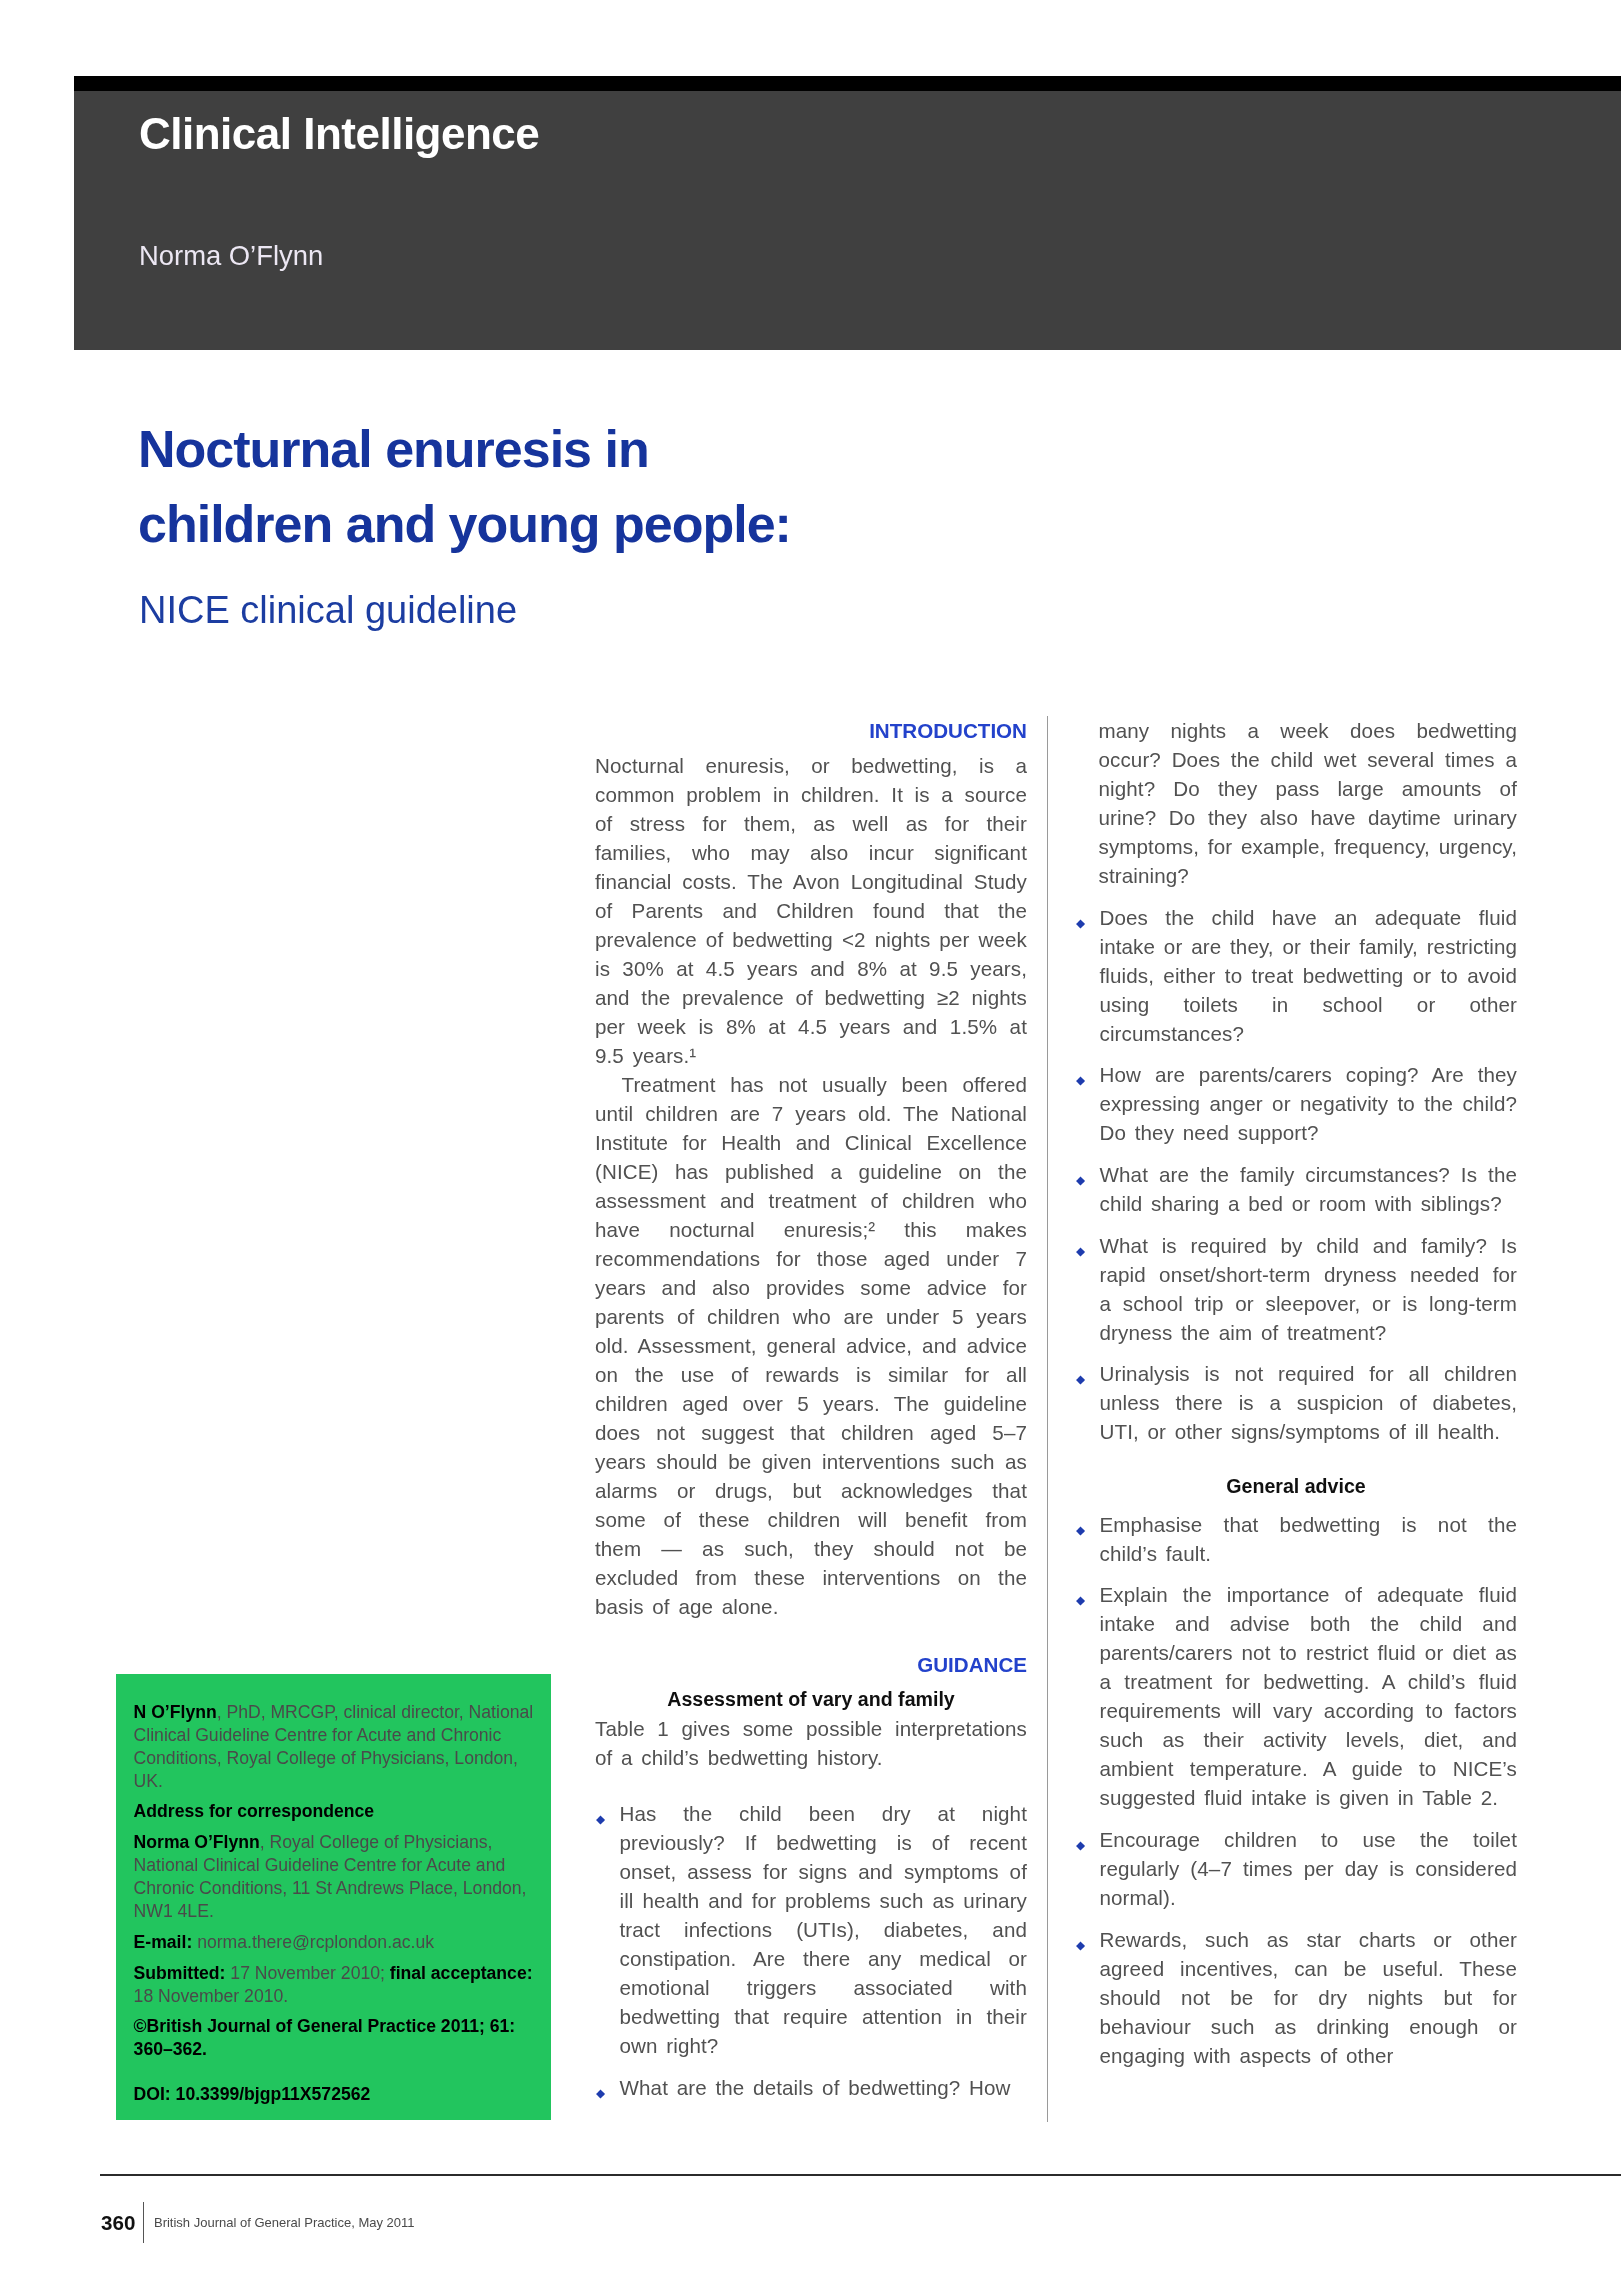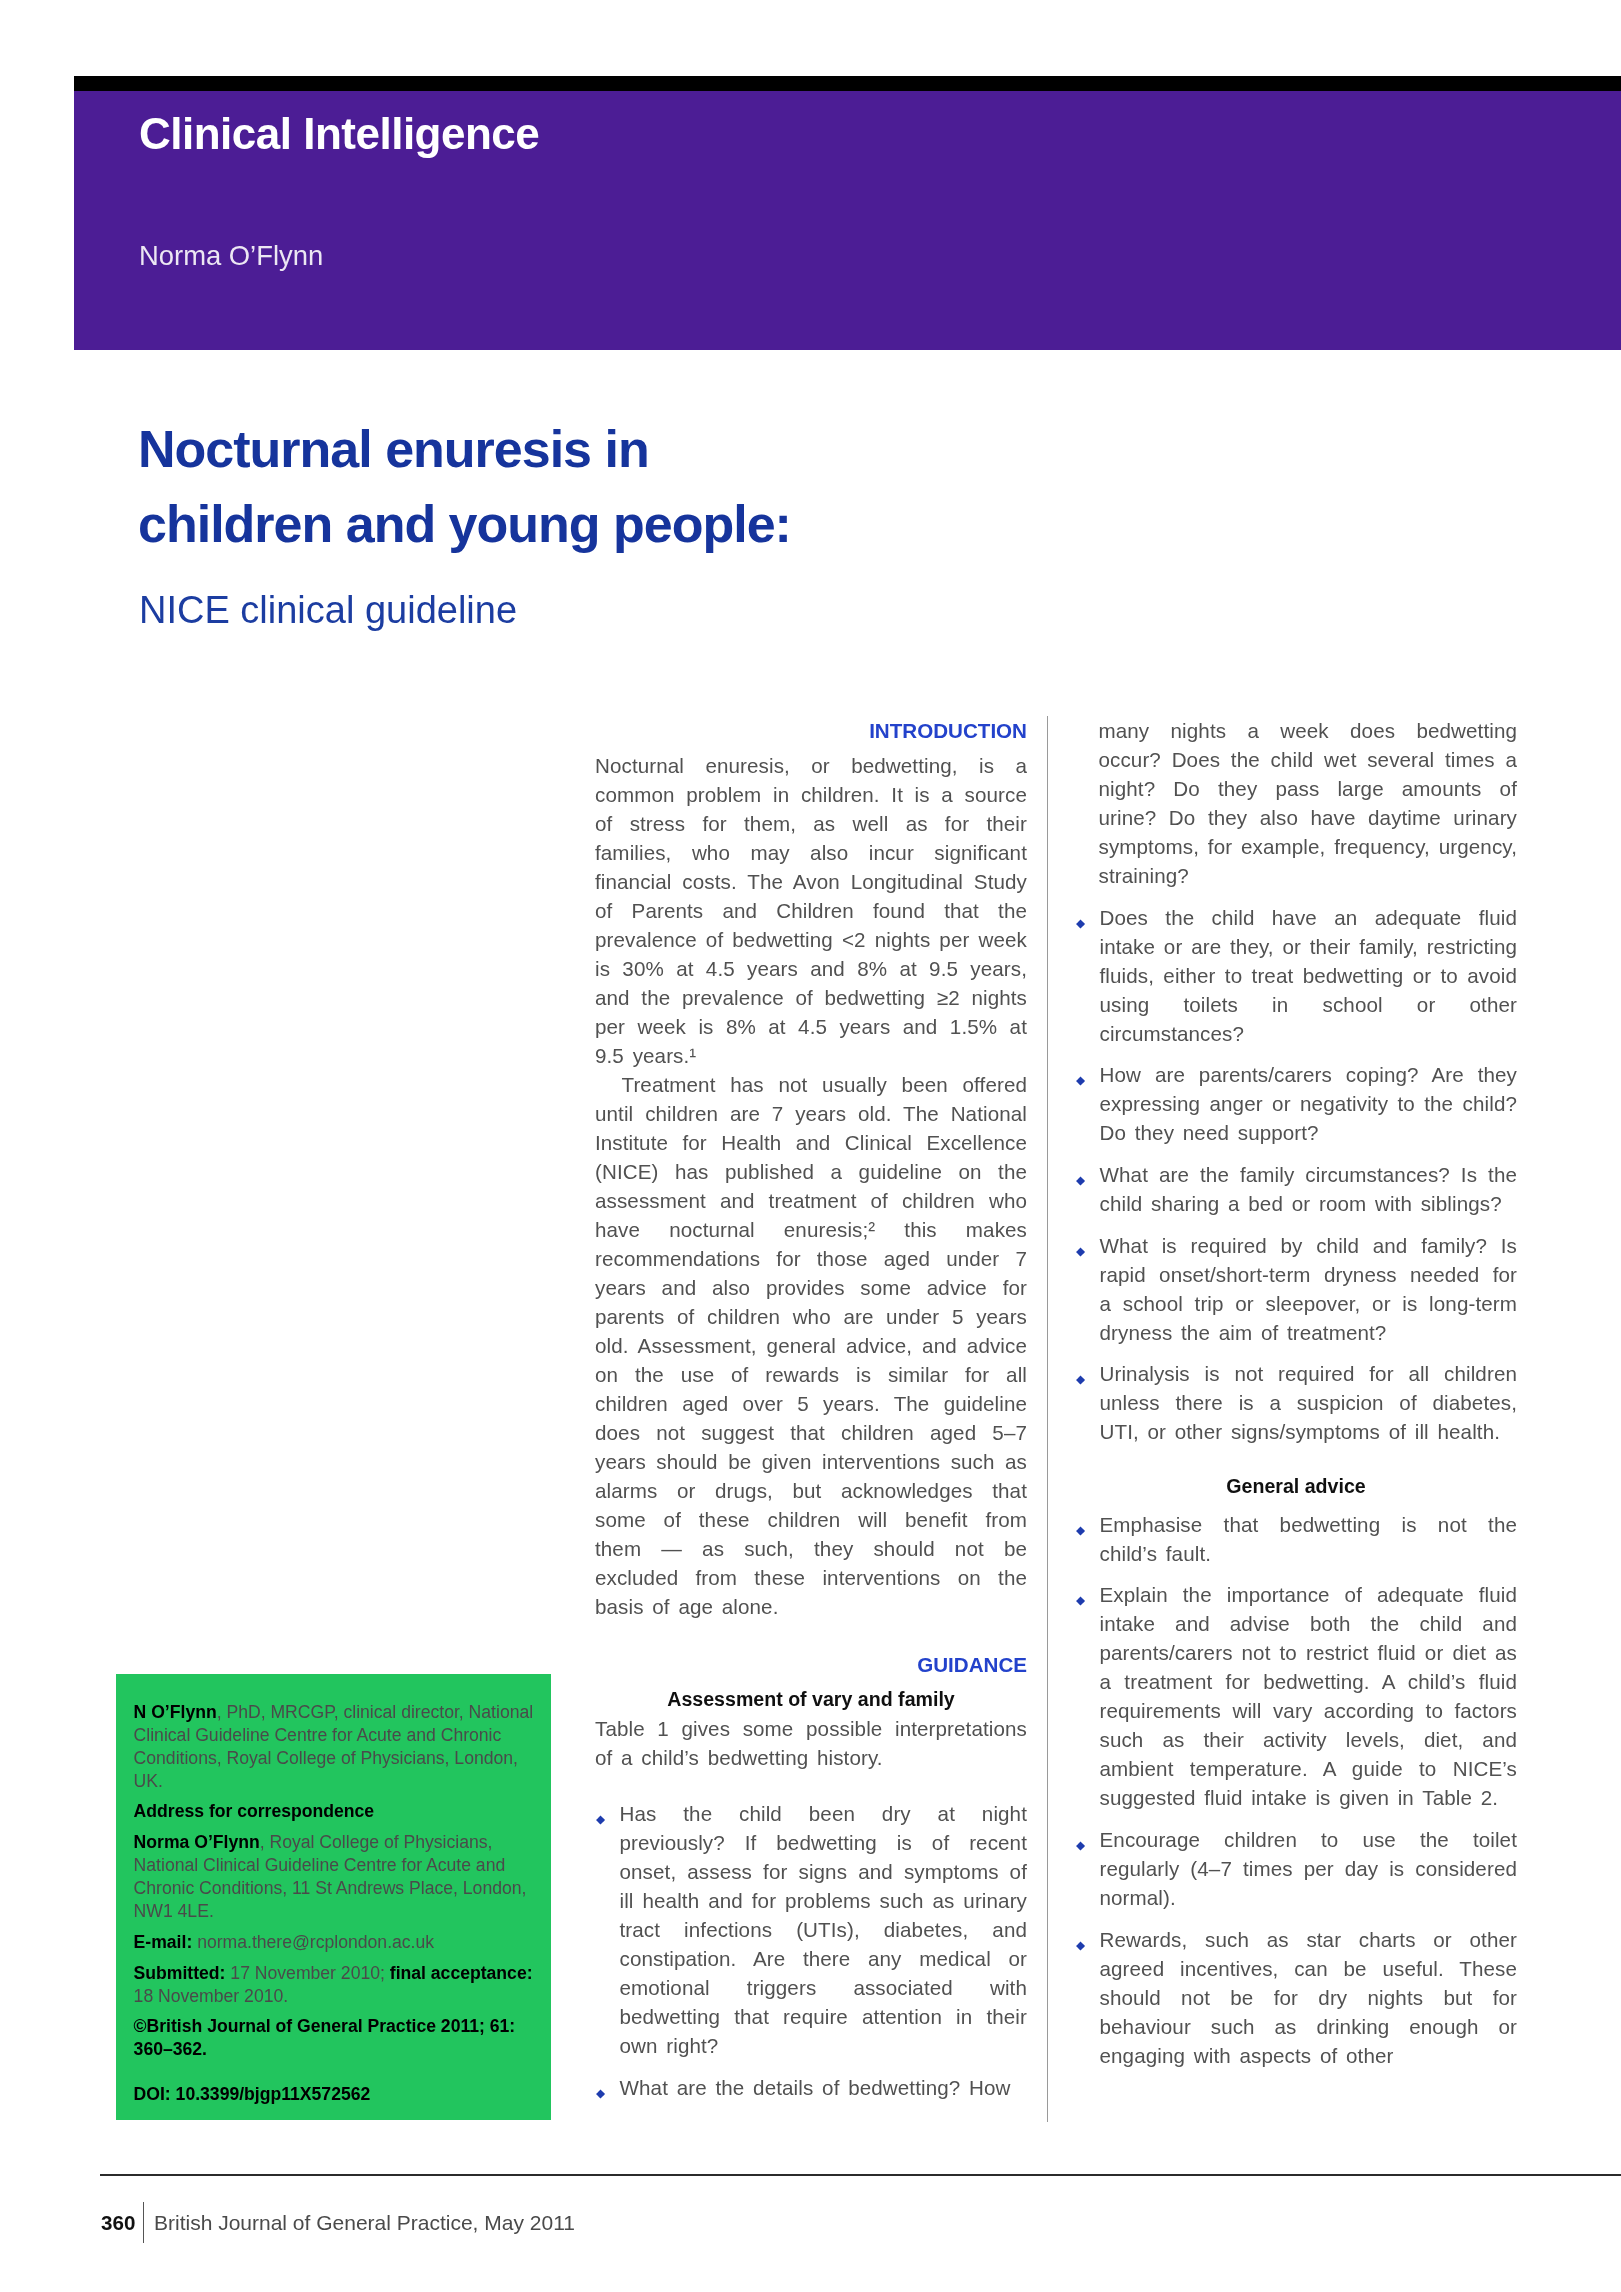--- a/index.html
+++ b/index.html
@@ -12,21 +12,21 @@
   }
   .page { position:absolute; inset:0; }
 
   
   .top-rule {
     position:absolute; left:74px; top:76px; width:1547px; height:14.7px;
     background:#000000;
   }
   .masthead {
     position:absolute; left:74px; top:91px; width:1547px; height:259px;
-    background:#4c1d95;
+    background:#404040;
   }
   .masthead-title {
     position:absolute; left:65px; top:17.6px;
     font-size:44px; font-weight:bold; color:#ffffff; letter-spacing:-0.5px;
   }
   .masthead-author {
     position:absolute; left:65px; top:149px;
     font-size:27.4px; font-weight:400; color:#ece7f3;
   }
 
@@ -93,21 +93,21 @@
   .footer-rule {
     position:absolute; left:100px; top:2174px; width:1521px; height:2px;
     background:#2b2b2b;
   }
   .footer {
     position:absolute; left:101px; top:2201px; height:43px;
     display:flex; align-items:center;
   }
   .footer-pagenum { font-size:20.6px; font-weight:bold; color:#111111; }
   .footer-divider { width:1px; height:41px; background:#555555; margin:0 9.8px 0 7.8px; }
-  .footer-journal { font-size:21px; color:#4a4a4a; }
+  .footer-journal { font-size:13px; color:#4a4a4a; }
 </style>
 </head>
 <body>
 
 <div class="page">
 
   <div class="top-rule"></div>
 
   <header class="masthead">
     <div class="masthead-title">Clinical Intelligence</div>

